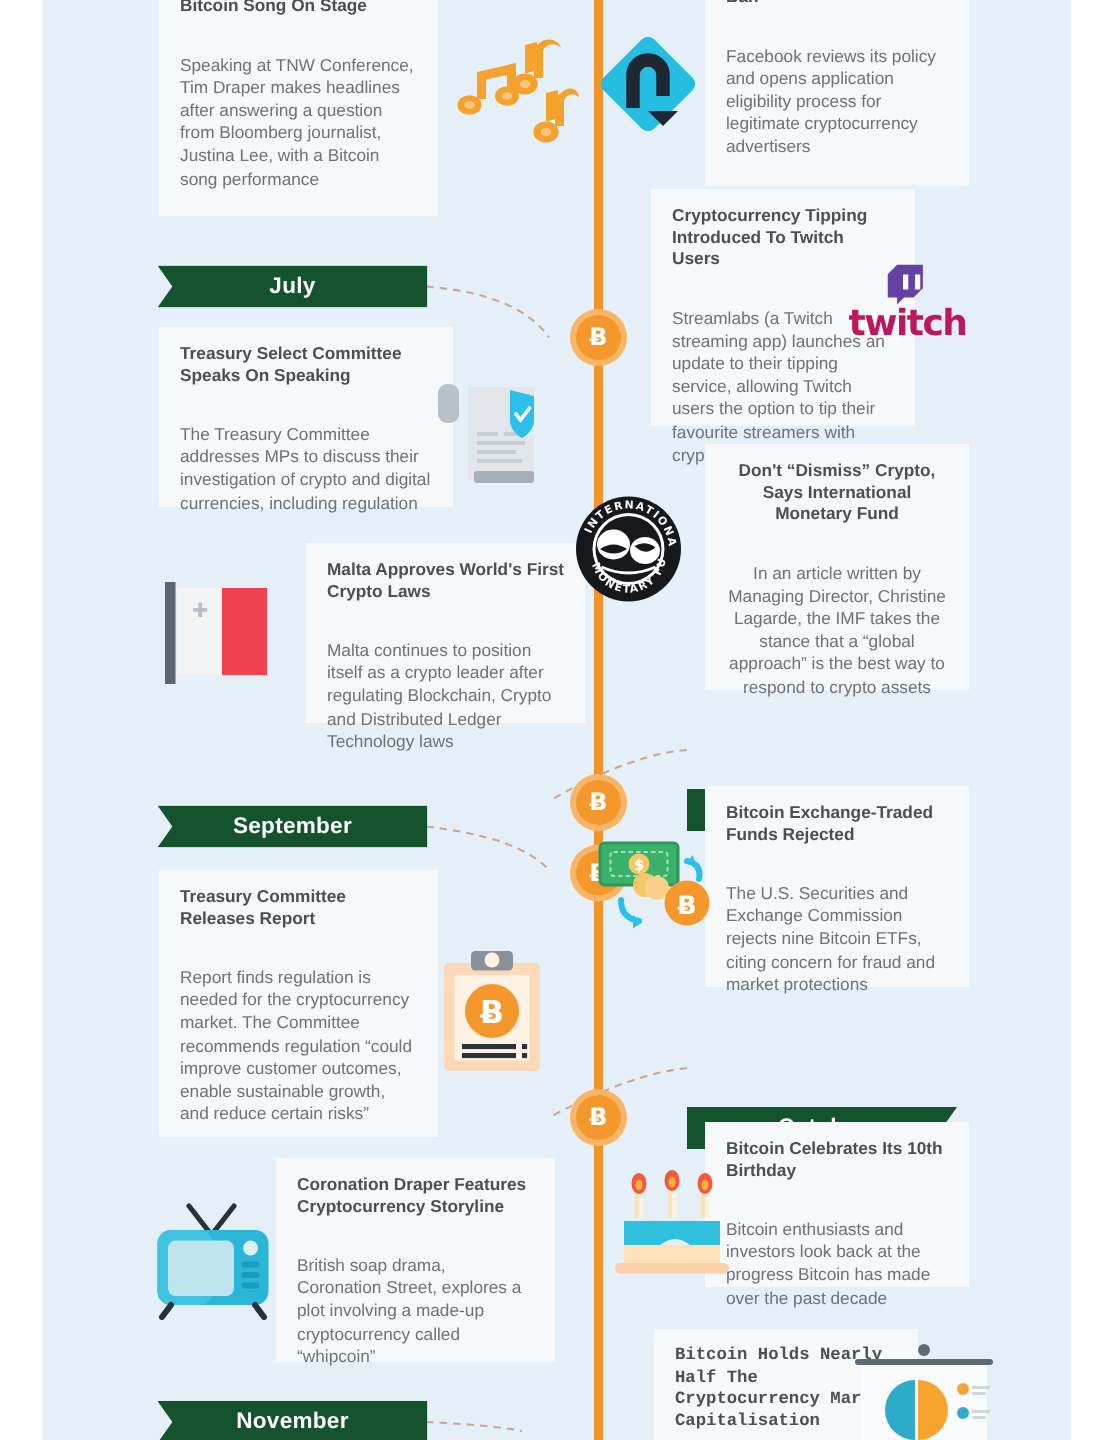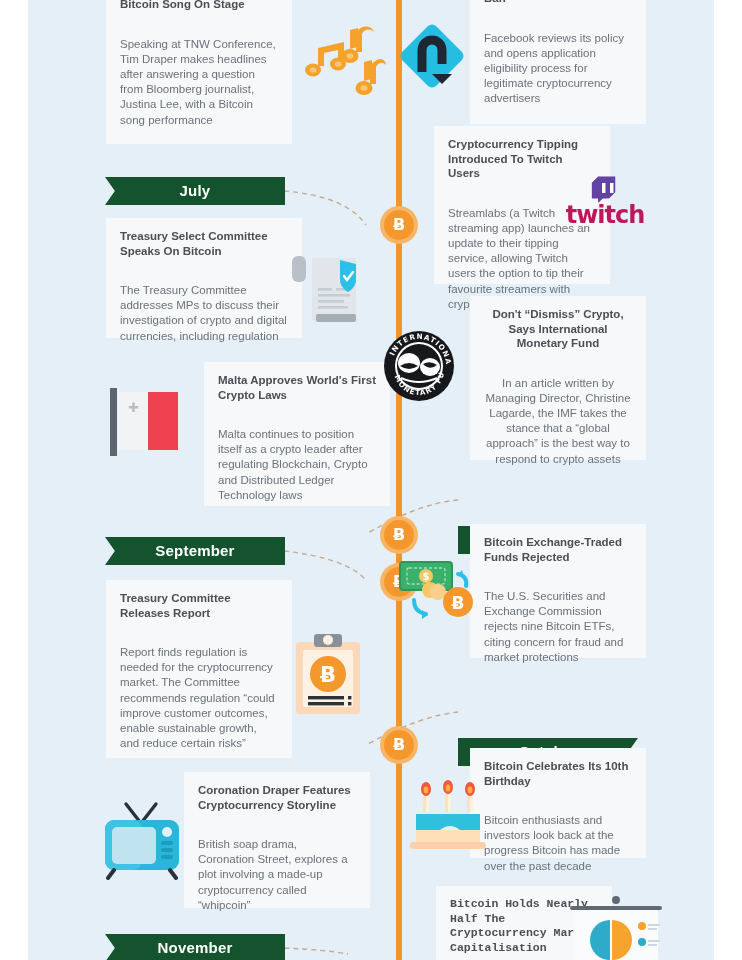--- a/index.html
+++ b/index.html
@@ -176,42 +176,42 @@
         </g>
         <g fill="#ffffff">
           <rect x="42" y="8" width="3.5" height="10"></rect>
           <rect x="50" y="8" width="3.5" height="10"></rect>
         </g>
       </svg>
       <div class="twitch-word" style="position:absolute; left:0; top:26px; width:90px; text-align:center;">twitch</div>
     </div>
 
     <div class="card" style="left:78px; top:218px; width:196px; height:120px;">
-      <h3>Treasury Select Committee Speaks On Bitcoin</h3>
+      <h3>Treasury Select Committee Speaks On Speaking</h3>
       <p>The Treasury Committee addresses MPs to discuss their investigation of crypto and digital currencies, including regulation</p>
     </div>
 
     <div class="icon" style="left:258px; top:250px; width:86px; height:84px;">
       <svg width="86" height="84" viewBox="0 0 86 84">
         <rect x="6" y="6" width="14" height="26" rx="6" fill="#b9c0c7"></rect>
         <rect x="26" y="8" width="44" height="62" fill="#e2e6ea"></rect>
         <g fill="#c5ccd3">
           <rect x="32" y="38" width="14" height="2.6"></rect>
           <rect x="50" y="38" width="14" height="2.6"></rect>
           <rect x="32" y="44" width="32" height="2.6"></rect>
           <rect x="32" y="50" width="26" height="2.6"></rect>
           <rect x="32" y="56" width="30" height="2.6"></rect>
         </g>
         <rect x="30" y="64" width="40" height="8" rx="2" fill="#a6aeb6"></rect>
         <path d="M54 10 L70 14 L70 30 C70 38 62 42 62 42 C62 42 54 38 54 30 Z" fill="#2cc0e8"></path>
         <path d="M58 26 L61 30 L67 22" fill="none" stroke="#ffffff" stroke-width="2.4" stroke-linecap="round"></path>
       </svg>
     </div>
 
-    <div class="card" style="left:176px; top:362px; width:186px; height:144px;">
+    <div class="card" style="left:176px; top:362px; width:186px; height:120px;">
       <h3>Malta Approves World's First Crypto Laws</h3>
       <p>Malta continues to position itself as a crypto leader after regulating Blockchain, Crypto and Distributed Ledger Technology laws</p>
     </div>
 
     <div class="icon" style="left:82px; top:388px; width:76px; height:70px;">
       <div class="flag-pole"></div>
       <div class="flag-white"></div>
       <div class="flag-red"></div>
       <div class="flag-cross">✚</div>
     </div>

